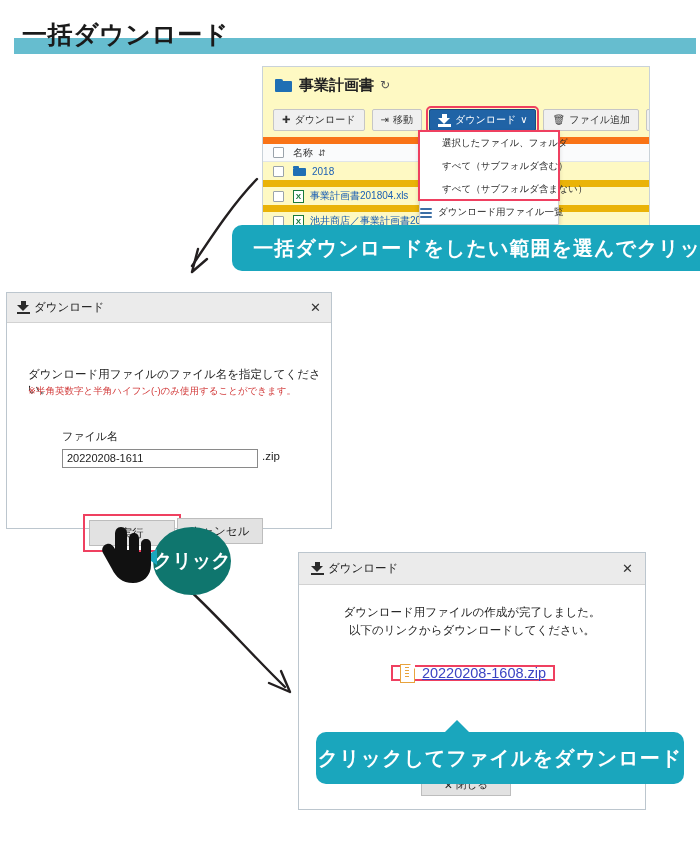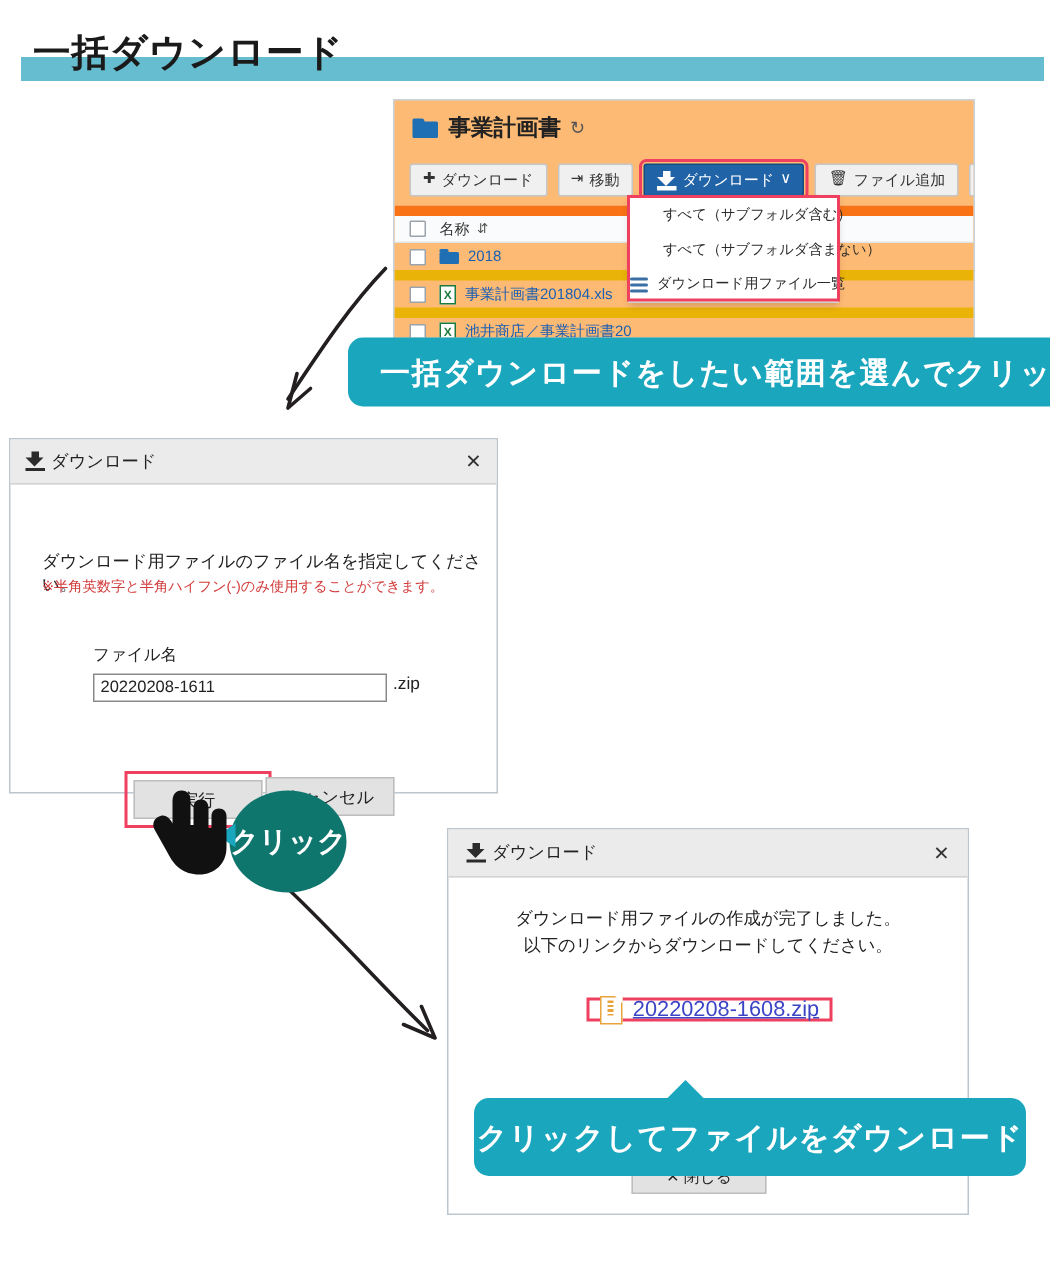--- a/index.html
+++ b/index.html
@@ -35,21 +35,21 @@
     letter-spacing: .5px;
     color: #1a1a1a;
     white-space: nowrap;
   }
 
   
   #filemgr {
     position: absolute;
     left: 262px; top: 66px;
     width: 388px; height: 160px;
-    background: #fdba74;
+    background: #fef9c3;
     border: 1px solid #c9d2d9;
     box-sizing: border-box;
     overflow: hidden;
   }
   #fm-head {
     position: absolute;
     left: 0; top: 0;
     width: 100%; height: 36px;
     display: flex;
     align-items: center;
@@ -567,20 +567,21 @@
   <div class="fm-row" style="top:145px;">
     <span class="cell-check">
         <span class="cbox"></span>
       </span>
     <span class="xls-icon">X</span>
     <span class="rname">池井商店／事業計画書20</span>
   </div>
 </div>
 
 <div id="dl-menu">
+  <div class="menu-item">選択したファイル、フォルダ</div>
   <div class="menu-item">すべて（サブフォルダ含む）</div>
   <div class="menu-item">すべて（サブフォルダ含まない）</div>
   <div class="menu-item with-icon">
     <span class="list-glyph">
         <i></i>
         <i></i>
         <i></i>
       </span>
     <span>ダウンロード用ファイル一覧</span>
   </div>

